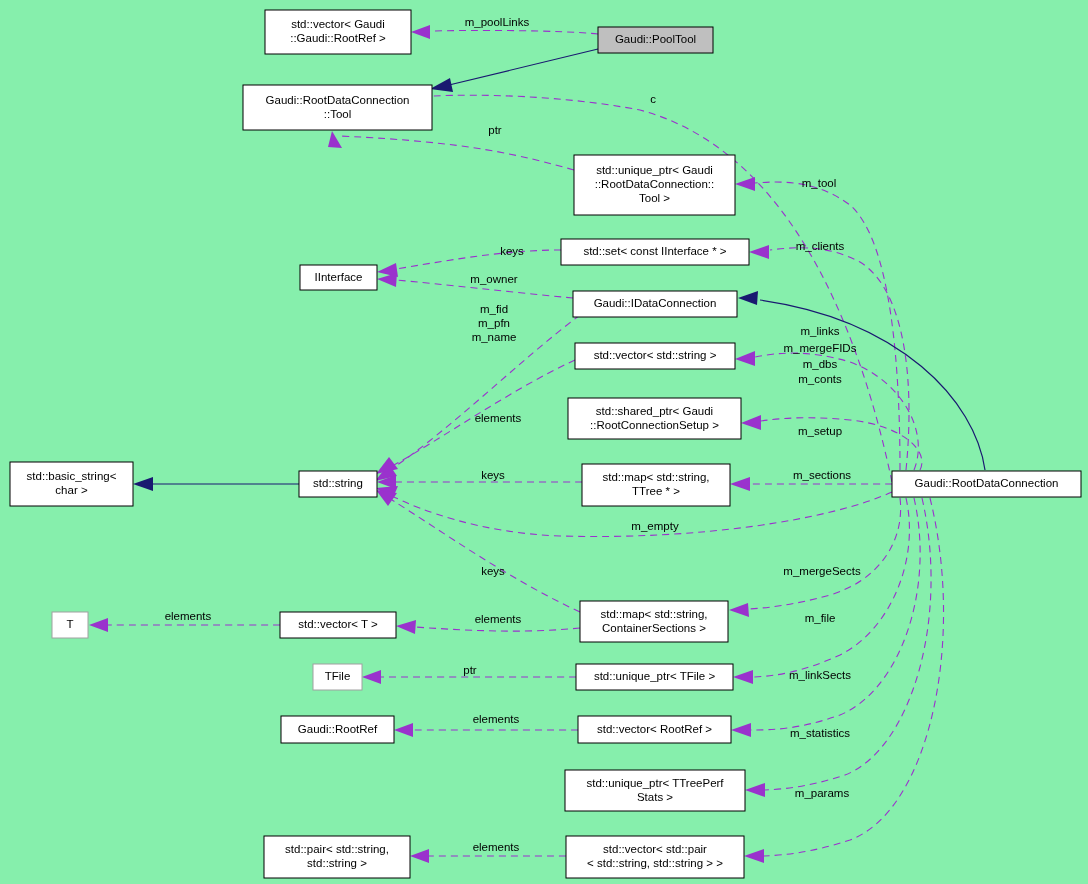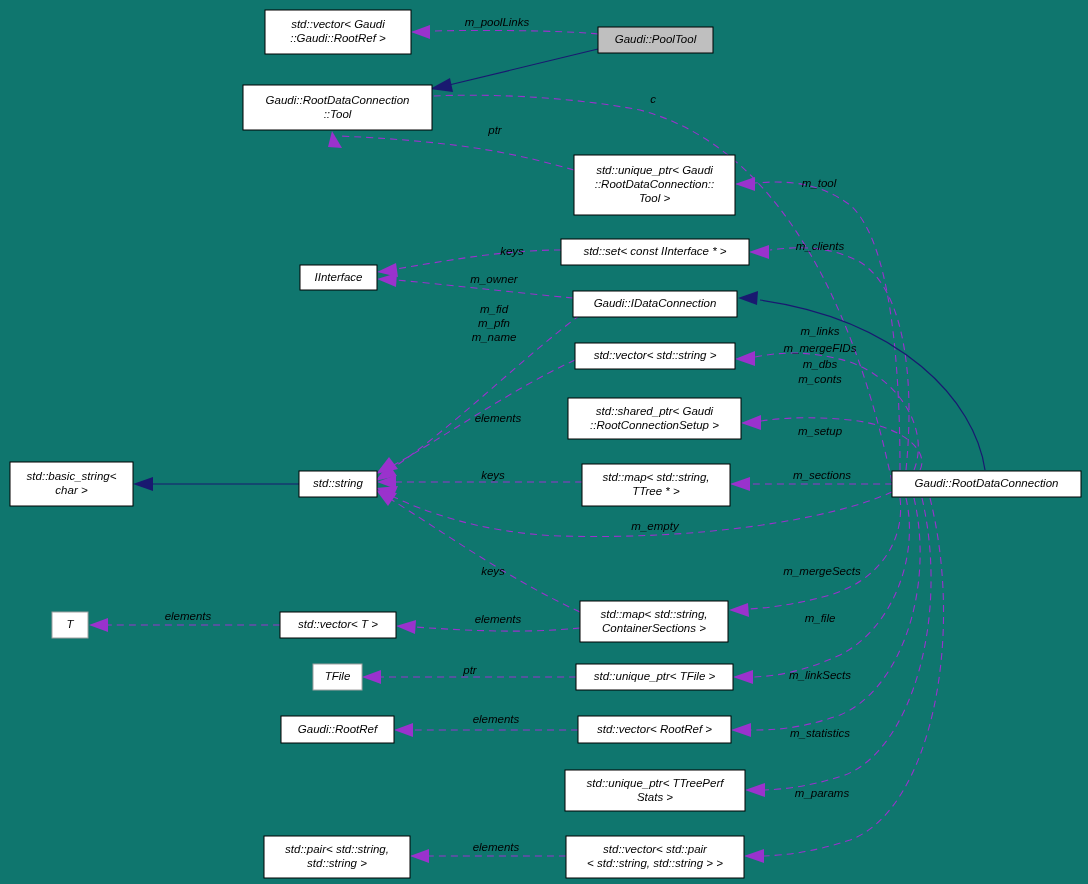--- a/index.html
+++ b/index.html
@@ -4,24 +4,23 @@
 <style>
   html, body {
     margin: 0;
     padding: 0;
     background: #ffffff;
   }
   #diagram-root {
     position: relative;
     width: 1088px;
     height: 884px;
-    background: #0f766e;
+    background: #86efac;
     font-family: "Liberation Sans", sans-serif;
     overflow: hidden;
-    font-style: italic;
   }
   svg.diagram-canvas {
     position: absolute;
     left: 0;
     top: 0;
     width: 1088px;
     height: 884px;
   }
   .node-box {
     fill: #ffffff;

